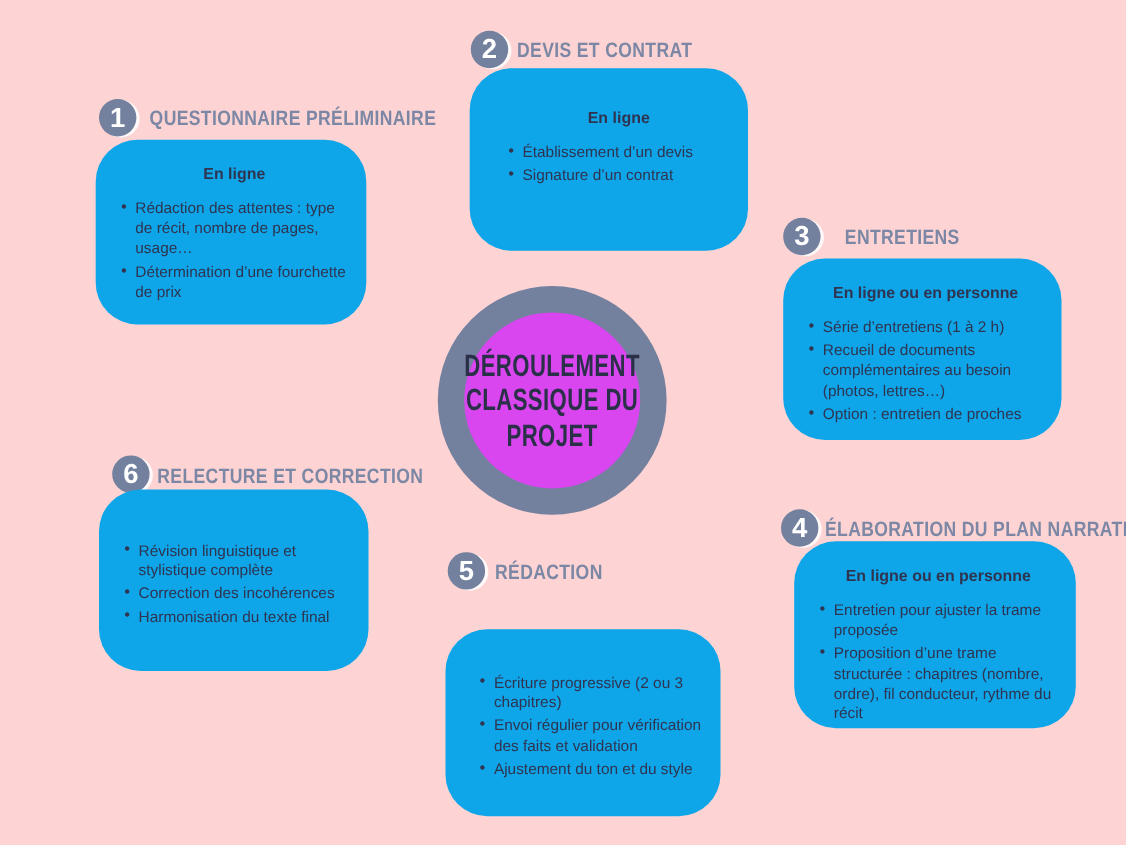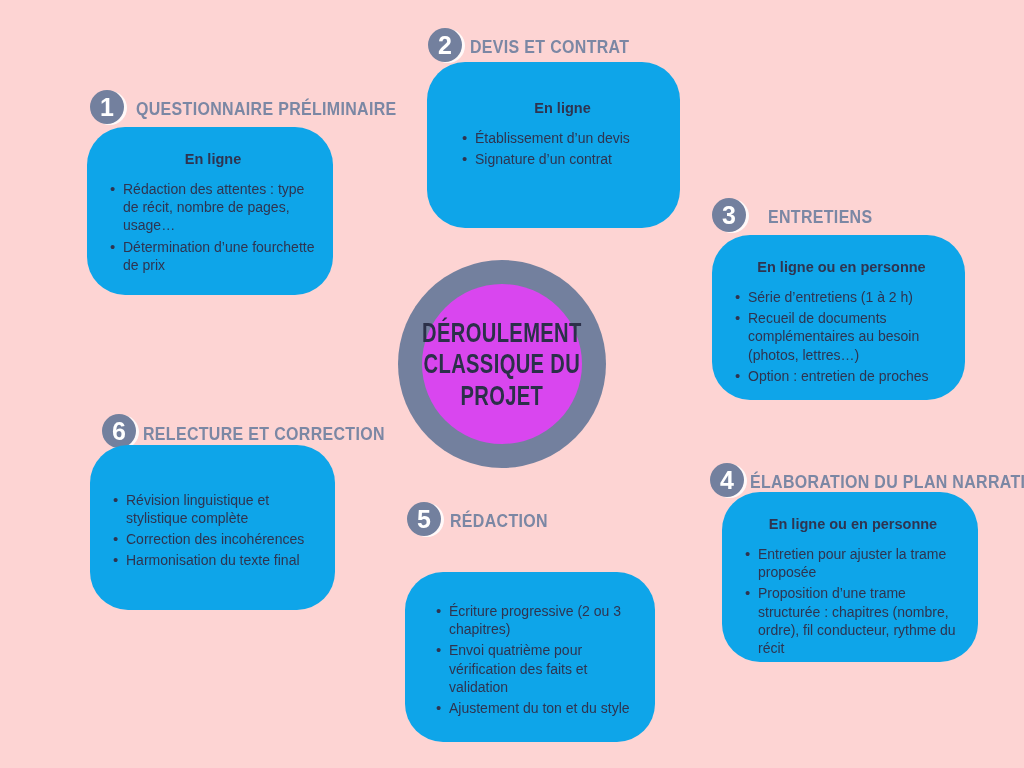--- a/index.html
+++ b/index.html
@@ -161,21 +161,21 @@
       <li>Entretien pour ajuster la trame proposée</li>
       <li>Proposition d’une trame structurée : chapitres (nombre, ordre), fil conducteur, rythme du récit</li>
     </ul>
   </div>
 
   <div class="badge b5">5</div>
   <div class="heading h5"><span class="htext">RÉDACTION</span></div>
   <div class="card c5 center-v">
     <ul class="bullets">
       <li>Écriture progressive (2 ou 3 chapitres)</li>
-      <li>Envoi quatrième pour vérification des faits et validation</li>
+      <li>Envoi régulier pour vérification des faits et validation</li>
       <li>Ajustement du ton et du style</li>
     </ul>
   </div>
 
   <div class="badge b6">6</div>
   <div class="heading h6"><span class="htext">RELECTURE ET CORRECTION</span></div>
   <div class="card c6 center-v">
     <ul class="bullets">
       <li>Révision linguistique et stylistique complète</li>
       <li>Correction des incohérences</li>

